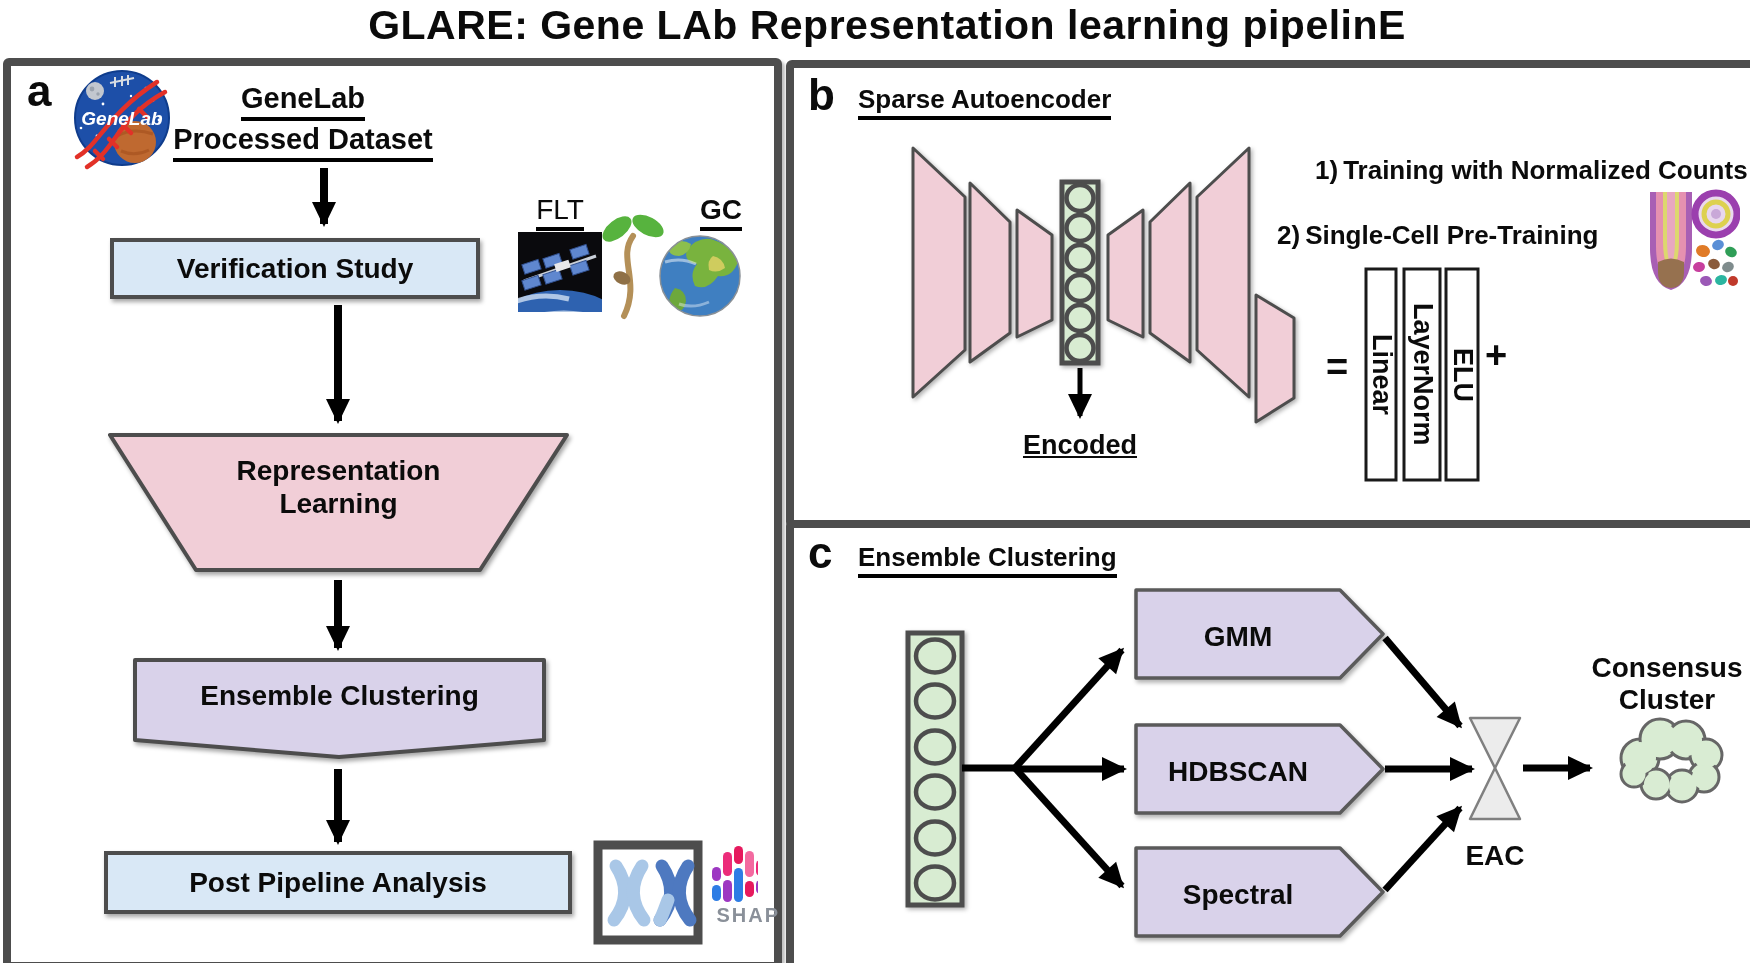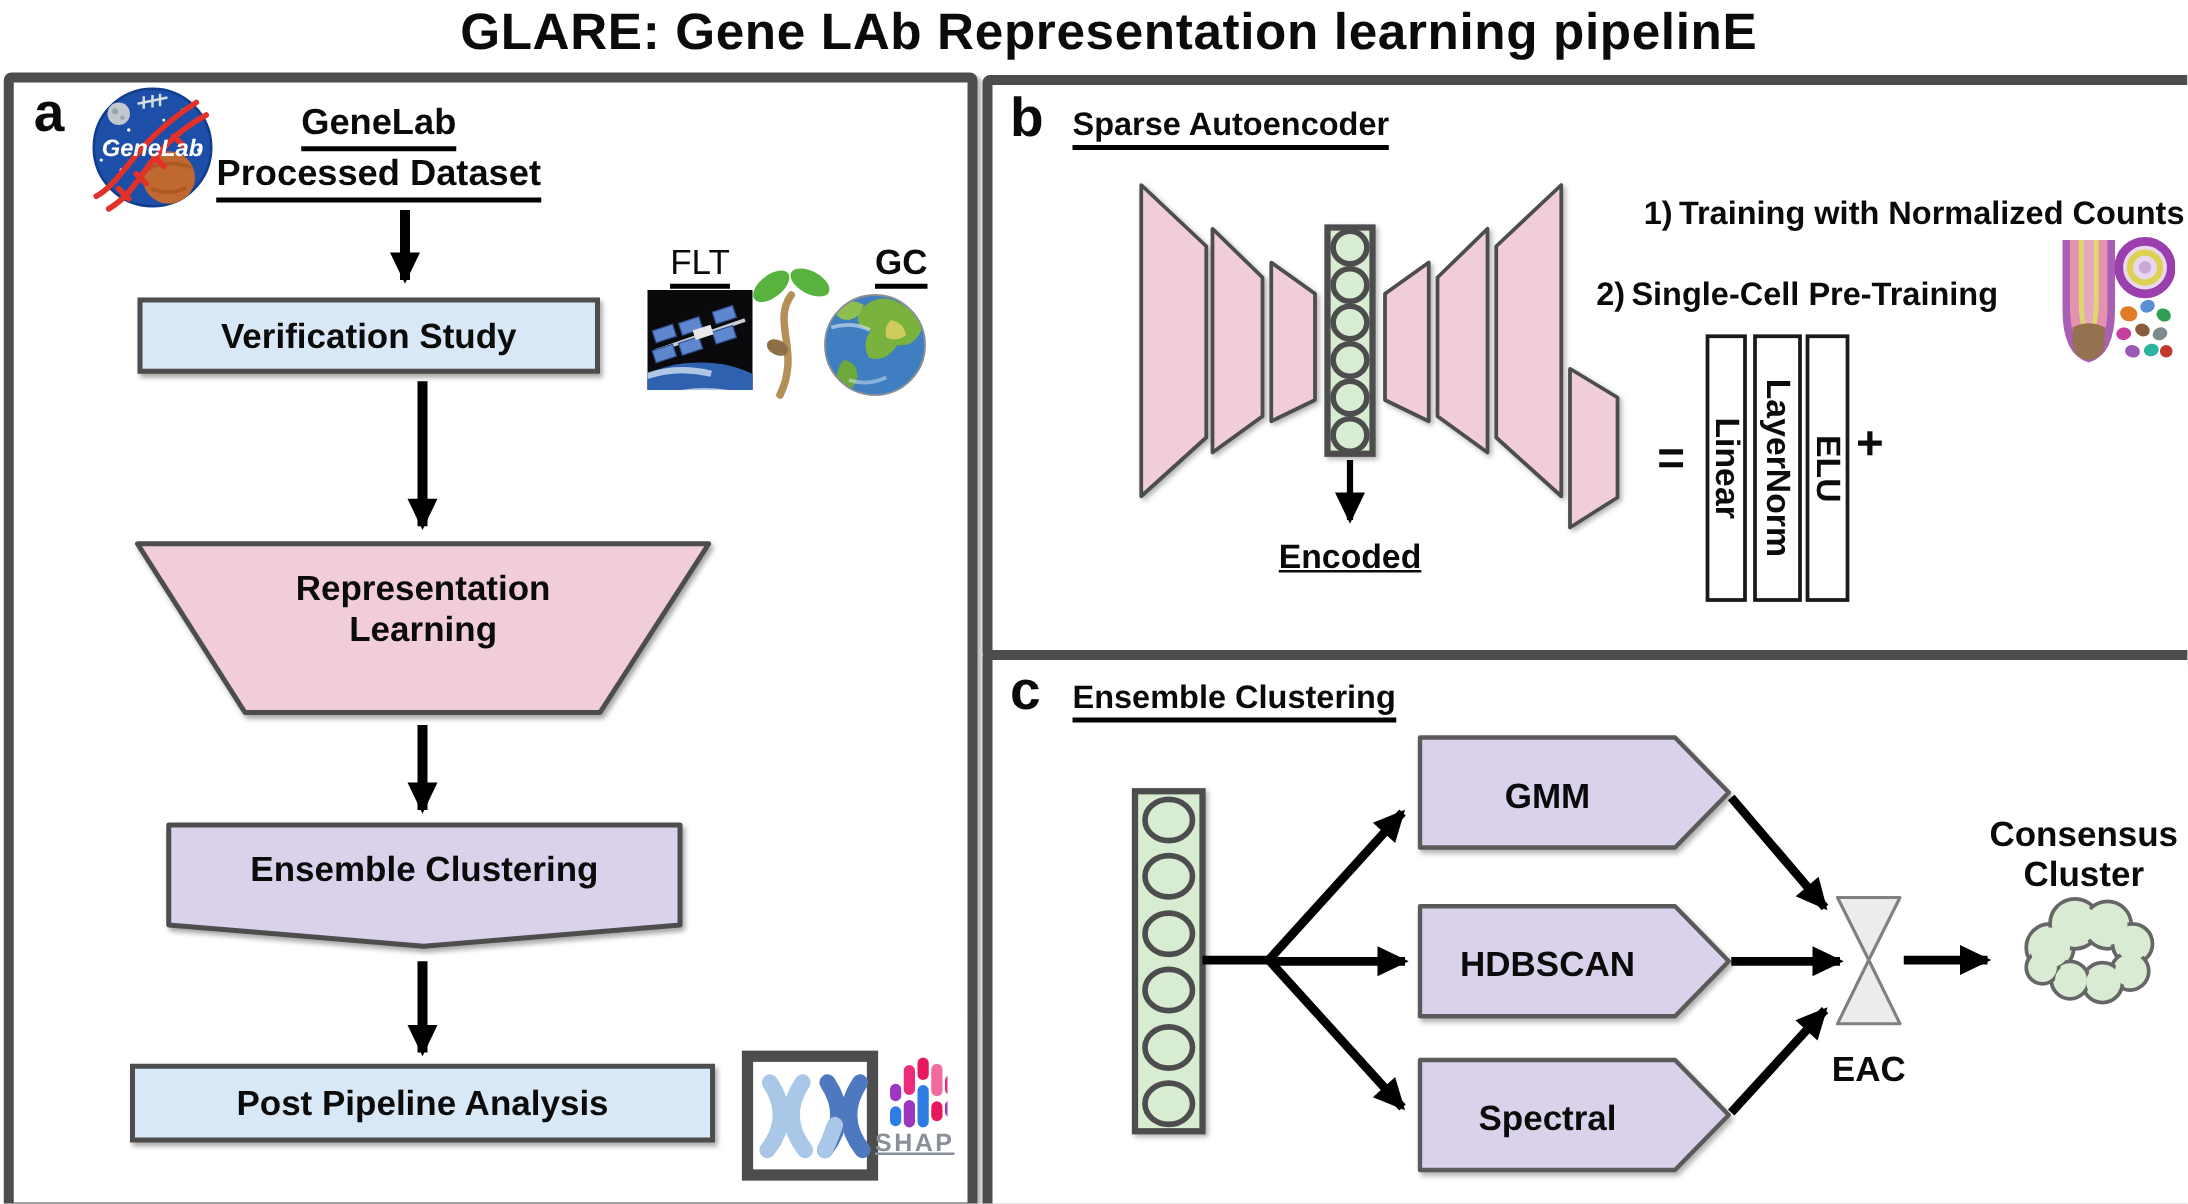--- a/index.html
+++ b/index.html
@@ -171,21 +171,21 @@
 
     <div class="shape-label ctr" style="left:99px;top:388px;width:457px;">
       <div>Representation</div>
       <div>Learning</div>
     </div>
 
     <div class="shape-label ctr" style="left:124px;top:613px;width:409px;">Ensemble Clustering</div>
 
     <div class="shape-label ctr" style="left:95px;top:800px;width:464px;">Post Pipeline Analysis</div>
 
-    <div class="shap-word ctr" style="left:689px;top:838px;width:80px;text-align:left;text-decoration:underline;">SHAP</div>
+    <div class="shap-word ctr" style="left:689px;top:838px;width:80px;text-align:right;">SHAP</div>
   </div>
 
   <div class="panel" style="left:786px;top:60px;width:962px;height:452px;">
     <svg class="psvg" width="946" height="436" viewBox="0 0 946 436">
       <defs>
         <marker id="ah-b" markerUnits="userSpaceOnUse" markerWidth="30" markerHeight="30" refX="24" refY="14" orient="auto">
           <path d="M2,2 L27,14 L2,26 Z" fill="#000"></path>
         </marker>
       </defs>
 

